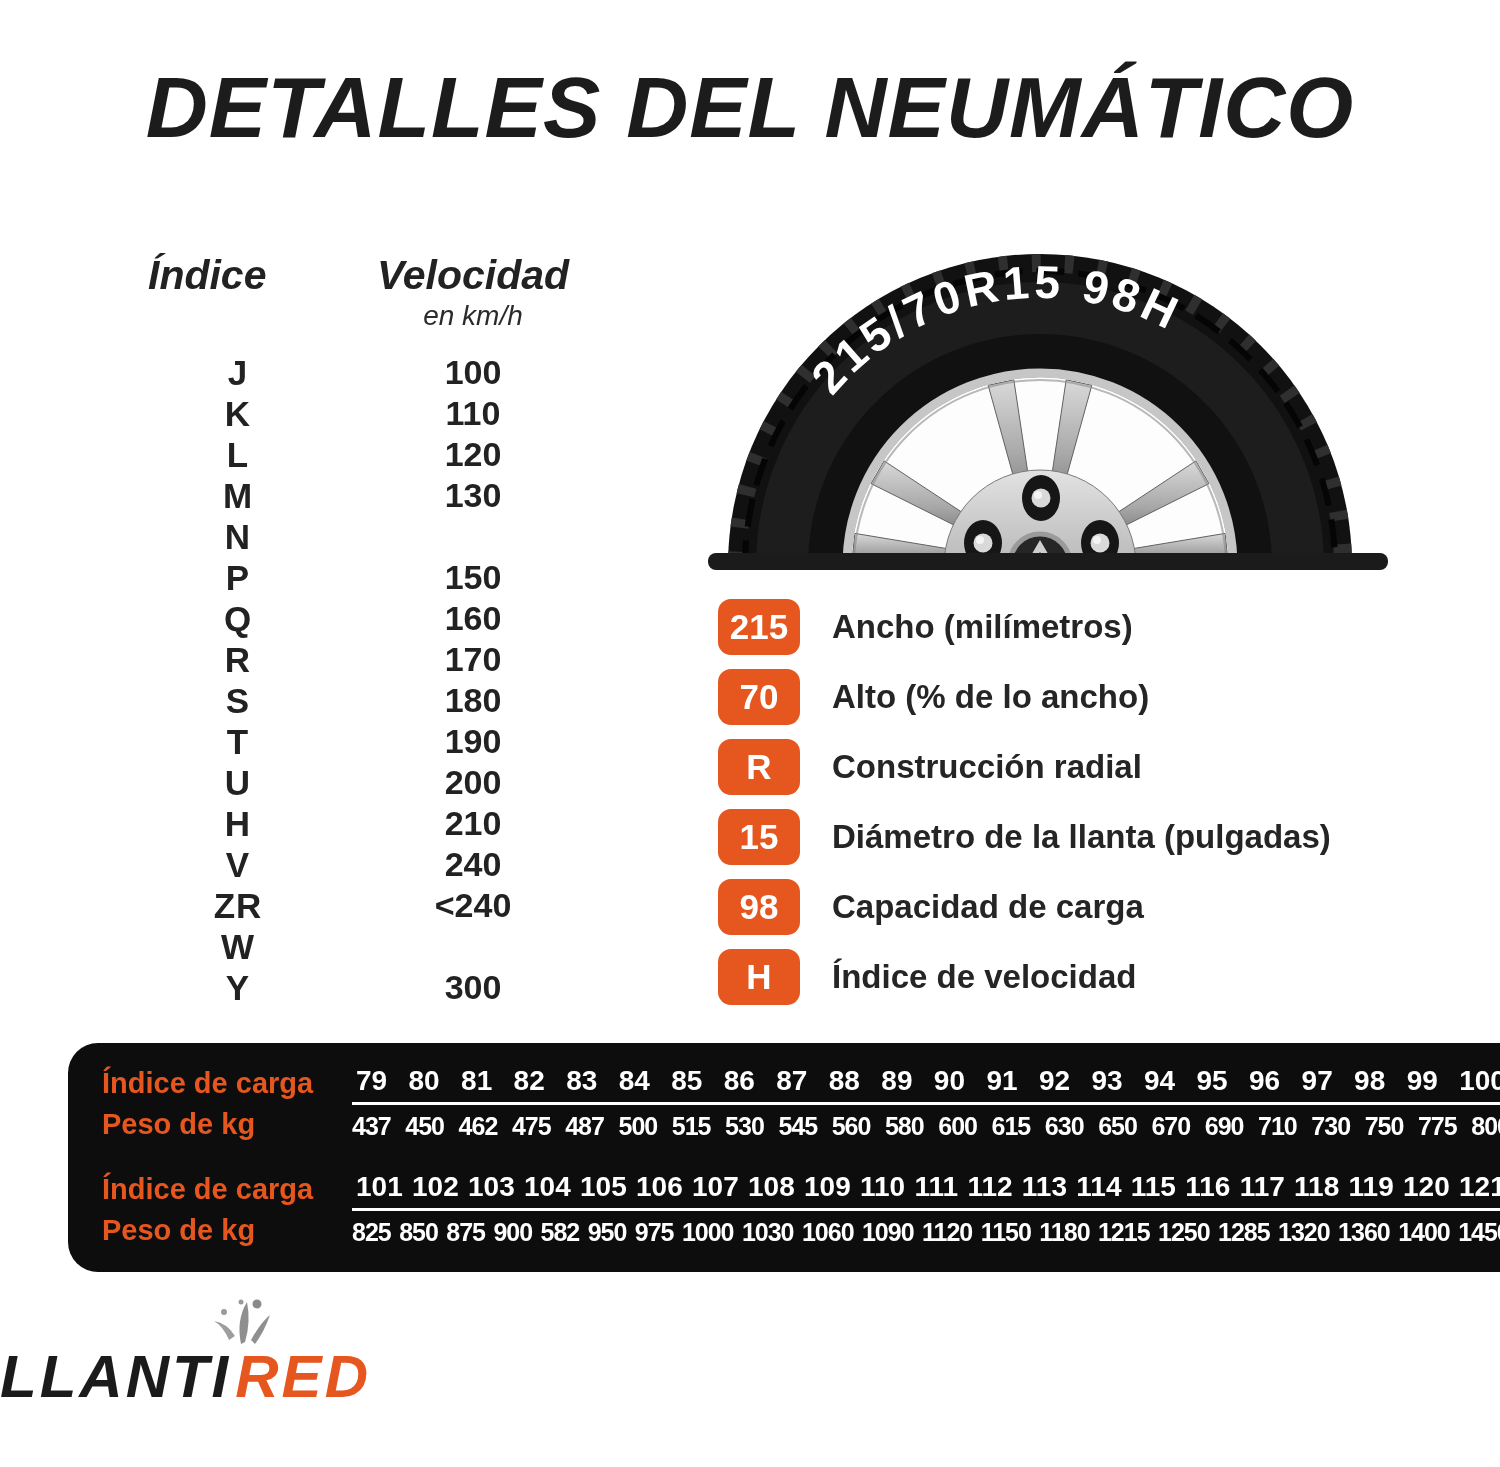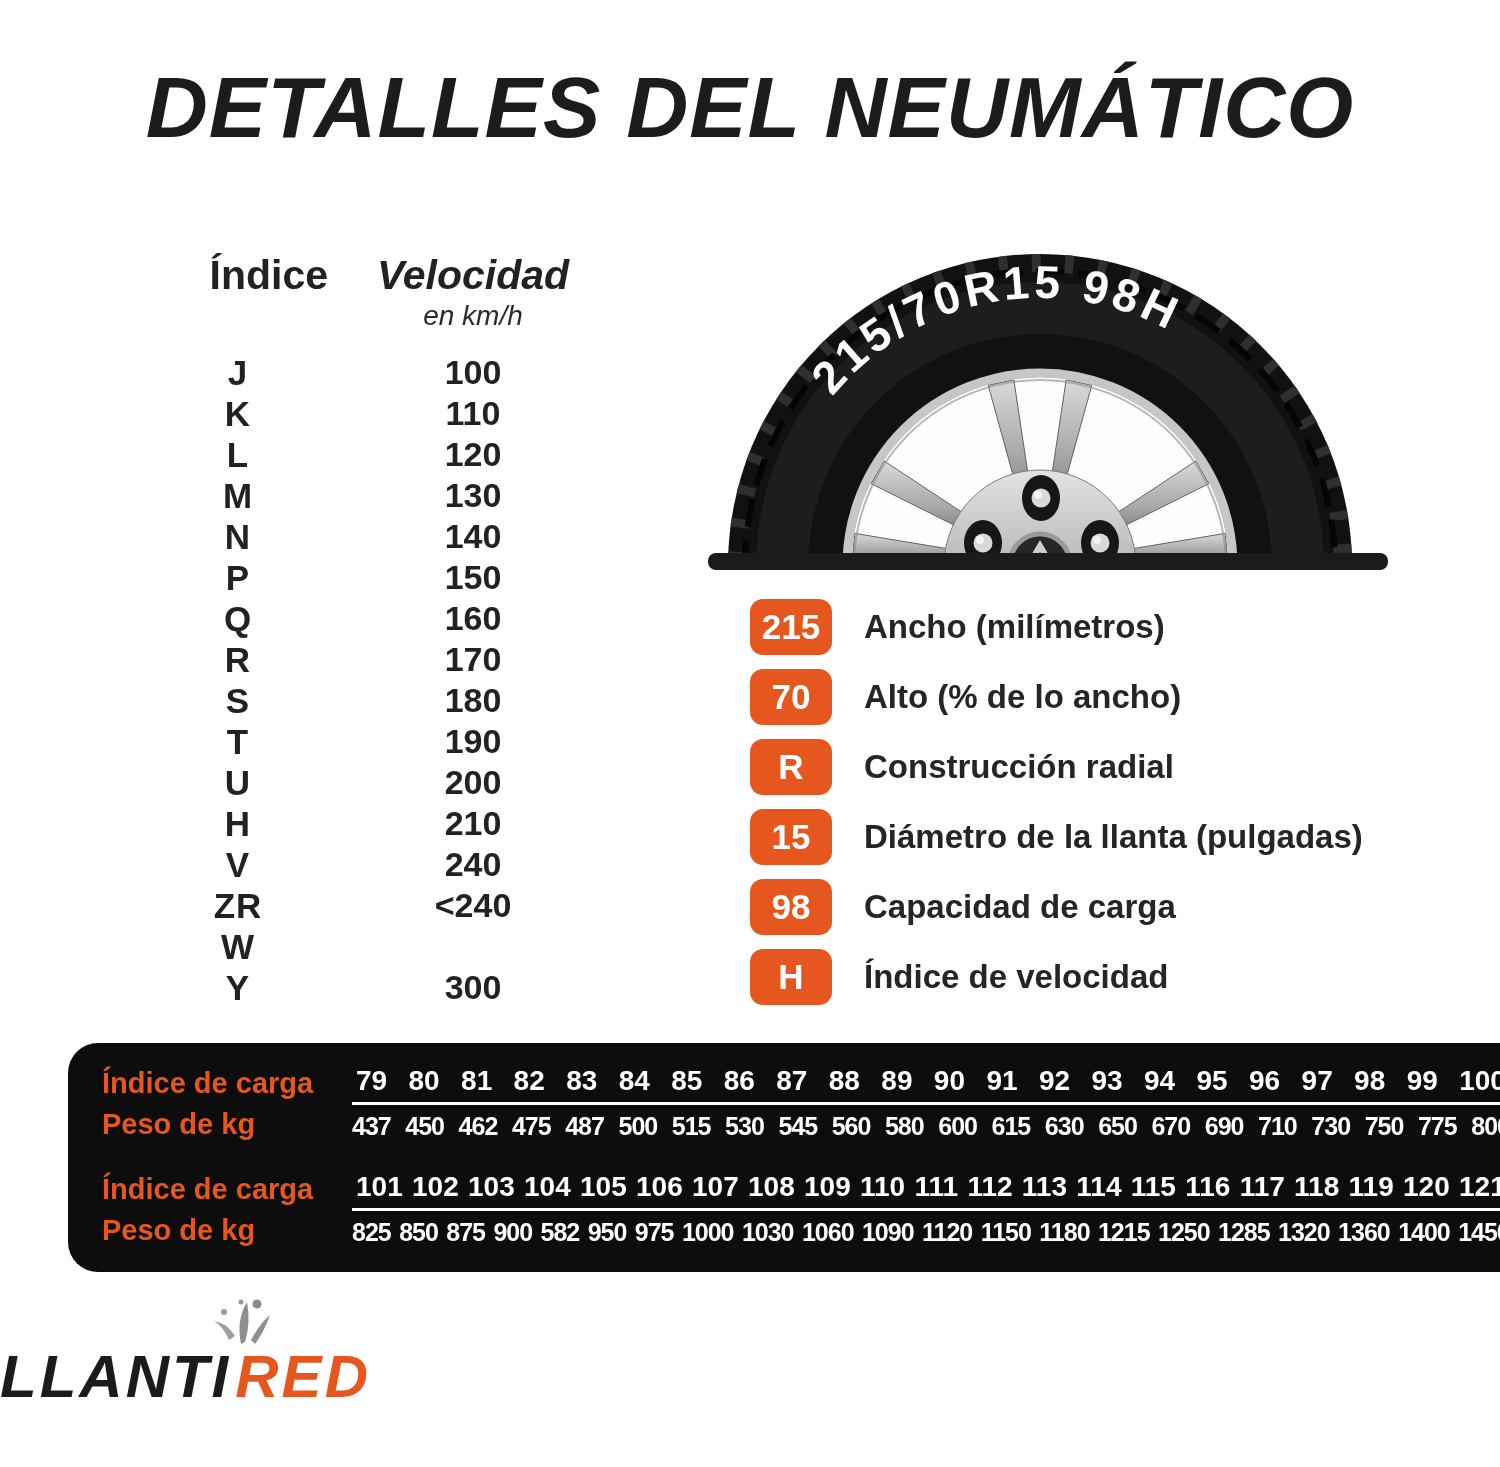--- a/index.html
+++ b/index.html
@@ -11,38 +11,38 @@
   
   .title{
     position:absolute; top:58px; left:0; width:100%;
     text-align:center; font-style:italic; font-weight:bold;
     font-size:86px; letter-spacing:1px; color:#1c1c1c; white-space:nowrap;
   }
 
   
   .speed-table{position:absolute; left:148px; top:252px; width:470px;}
   .speed-header{display:flex; align-items:flex-start;}
-  .sh-col1{width:180px; text-align:right; font-weight:bold; font-size:41px; color:#222;}
+  .sh-col1{width:180px; text-align:left; font-style:italic; font-weight:bold; font-size:41px; color:#222;}
   .sh-col2{flex:1; text-align:center; font-style:italic; font-weight:bold; font-size:41px; color:#222;}
   .sh-sub{font-style:italic; font-weight:normal; font-size:28px; margin-top:1px; color:#2b2b2b;}
   .speed-rows{margin-top:20px;}
   .speed-row{display:flex; align-items:center; height:41px;}
   .cell-index{width:180px; text-align:center; font-weight:bold; font-size:35px; color:#222; letter-spacing:1px;}
   .cell-speed{flex:1; text-align:center; font-weight:bold; font-size:34px; color:#222;}
 
   
   .tire-wrap{position:absolute; left:700px; top:248px; width:700px; height:332px;}
 
   
   .legend{position:absolute; left:718px; top:599px; width:680px;}
   .legend-item{display:flex; align-items:center; height:56px; margin-bottom:14px;}
   .badge{
     width:82px; height:56px; border-radius:13px; background:#e6561f;
     color:#ffffff; font-weight:bold; font-size:35px;
-    display:flex; align-items:center; justify-content:center; flex:none;margin-left:32px;
+    display:flex; align-items:center; justify-content:center; flex:none;
   }
   .legend-label{margin-left:32px; font-weight:bold; font-size:33px; color:#252525; white-space:nowrap;}
 
   
   .load-panel{
     position:absolute; left:68px; top:1043px; width:1472px; height:229px;
     background:#0d0d0d; border-radius:30px; box-sizing:border-box;
     padding-top:20px;
   }
   .load-group{display:flex; padding:0 30px 0 34px;}
@@ -91,21 +91,20 @@
         <div class="speed-row">
           <div class="cell-index">L</div>
           <div class="cell-speed">120</div>
         </div>
         <div class="speed-row">
           <div class="cell-index">M</div>
           <div class="cell-speed">130</div>
         </div>
         <div class="speed-row">
           <div class="cell-index">N</div>
-          <div class="cell-speed">140</div>
         </div>
         <div class="speed-row">
           <div class="cell-index">P</div>
           <div class="cell-speed">150</div>
         </div>
         <div class="speed-row">
           <div class="cell-index">Q</div>
           <div class="cell-speed">160</div>
         </div>
         <div class="speed-row">

